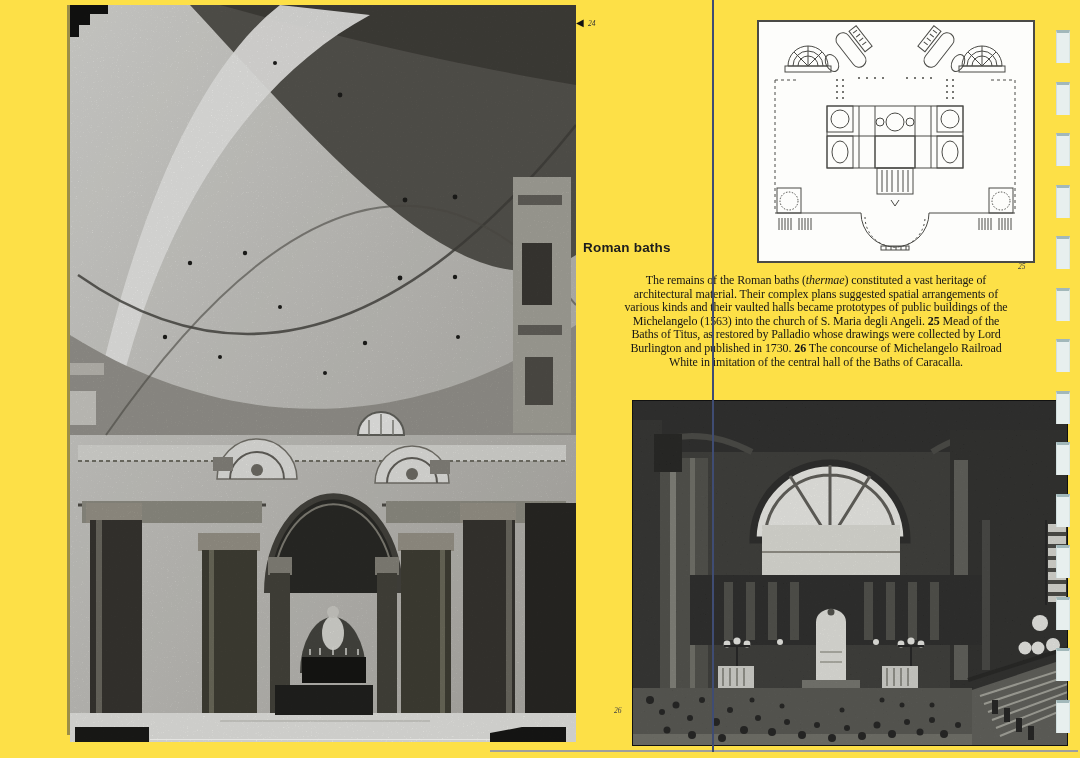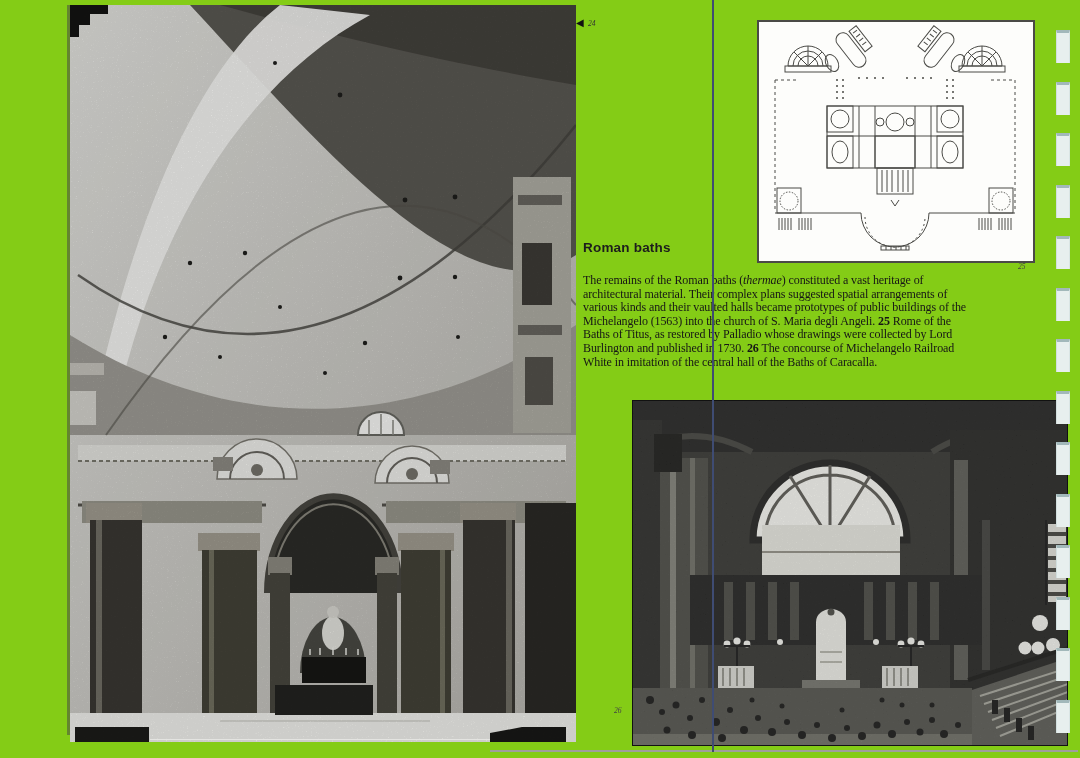--- a/index.html
+++ b/index.html
@@ -1,16 +1,16 @@
 <!DOCTYPE html>
 <html><head>
 <meta charset="utf-8">
 <style>
   html,body{margin:0;padding:0;background:#ffffff;}
-  .sheet{position:relative;width:1080px;height:758px;background:#84cc16;overflow:hidden;
+  .sheet{position:relative;width:1080px;height:758px;background:#fde047;overflow:hidden;
          font-family:"Liberation Serif",serif;color:#1a1a1a;}
   figure{margin:0;padding:0;position:absolute;}
   svg{display:block;}
 
   
   .fig24{left:70px;top:5px;width:506px;height:737px;}
   .photo-streak{position:absolute;left:67px;top:5px;width:3px;height:730px;background:#4a4a46;opacity:.55;}
 
   
   .top-marker{position:absolute;left:576px;top:17px;font-size:9px;color:#222;}
@@ -19,21 +19,21 @@
 
   
   .fig25{left:755px;top:18px;width:282px;height:248px;}
   .plan-pagenum{position:absolute;left:1018px;top:262px;font-style:italic;font-size:7.5px;color:#444;}
 
   
   .heading{position:absolute;left:583px;top:240px;margin:0;
            font-family:Liberation Sans, sans-serif;font-weight:bold;font-size:13.5px;
            color:#1d1d1d;letter-spacing:.2px;}
   .caption{position:absolute;left:583px;top:274px;width:466px;
-           font-size:12px;line-height:13.6px;letter-spacing:-0.1px;color:#161616;}
+           font-size:12px;line-height:13.6px;letter-spacing:-0.1px;color:#161616;text-align:center;}
   .caption .b{font-weight:bold;}
   .caption .i{font-style:italic;}
 
   
   .fig26{left:632px;top:400px;width:436px;height:346px;}
   .fig26-num{position:absolute;left:614px;top:706px;font-style:italic;font-size:7.5px;color:#444;}
 
   
   .scan-line{position:absolute;left:712px;top:0;width:2px;height:752px;background:#3f4c73;z-index:40;}
   .bottom-rule{position:absolute;left:490px;top:750px;width:588px;height:2px;background:#9f9f9d;z-index:30;}
@@ -257,21 +257,21 @@
       </g>
     </svg>
   </figure>
   <div class="plan-pagenum">25</div>
 
   <h2 class="heading">Roman baths</h2>
   <div class="caption">
       <div><span>The remains of the Roman baths (</span><span class="i">thermae</span><span>) constituted a vast heritage of</span></div>
       <div><span>architectural material. Their complex plans suggested spatial arrangements of</span></div>
       <div><span>various kinds and their vaulted halls became prototypes of public buildings of the</span></div>
-      <div><span>Michelangelo (1563) into the church of S. Maria degli Angeli. </span><span class="b">25</span><span> Rome of the</span></div>
+      <div><span>Michelangelo (1563) into the church of S. Maria degli Angeli. </span><span class="b">25</span><span> Mead of the</span></div>
       <div><span>Baths of Titus, as restored by Palladio whose drawings were collected by Lord</span></div>
       <div><span>Burlington and published in 1730. </span><span class="b">26</span><span> The concourse of Michelangelo Railroad</span></div>
       <div><span>White in imitation of the central hall of the Baths of Caracalla.</span></div>
     </div>
 
   <div class="fig26-num">26</div>
   <figure class="fig26">
     <svg width="436" height="346" viewBox="0 0 436 346">
       <defs>
         <filter id="n2" x="0" y="0" width="100%" height="100%">

